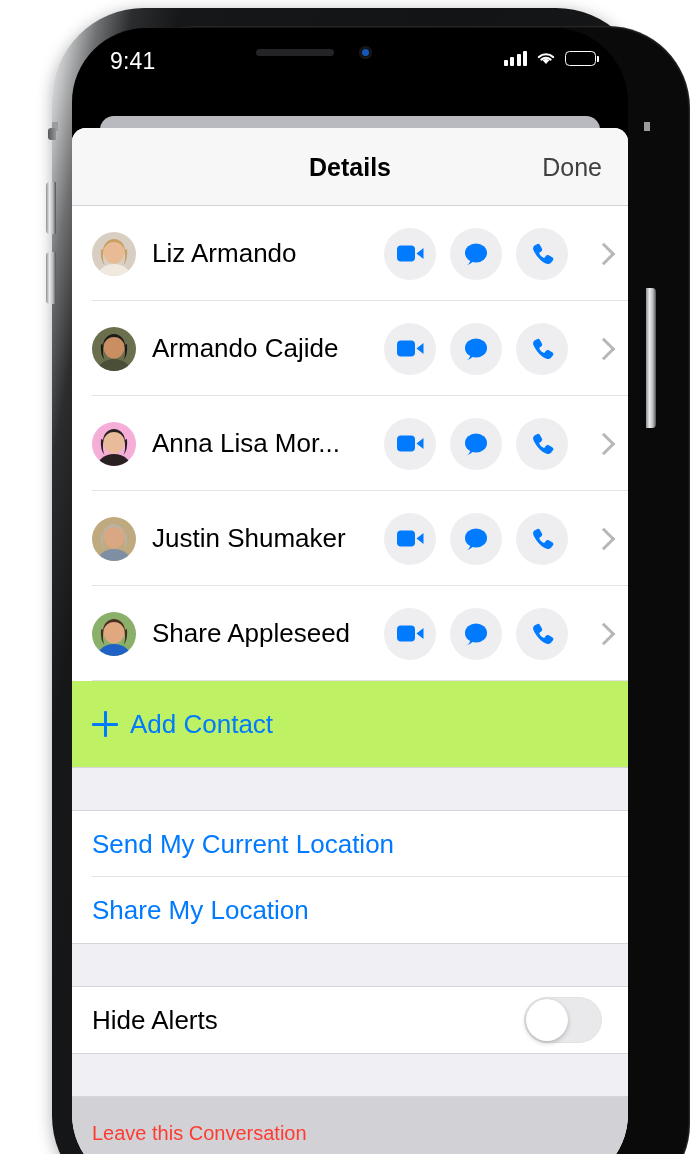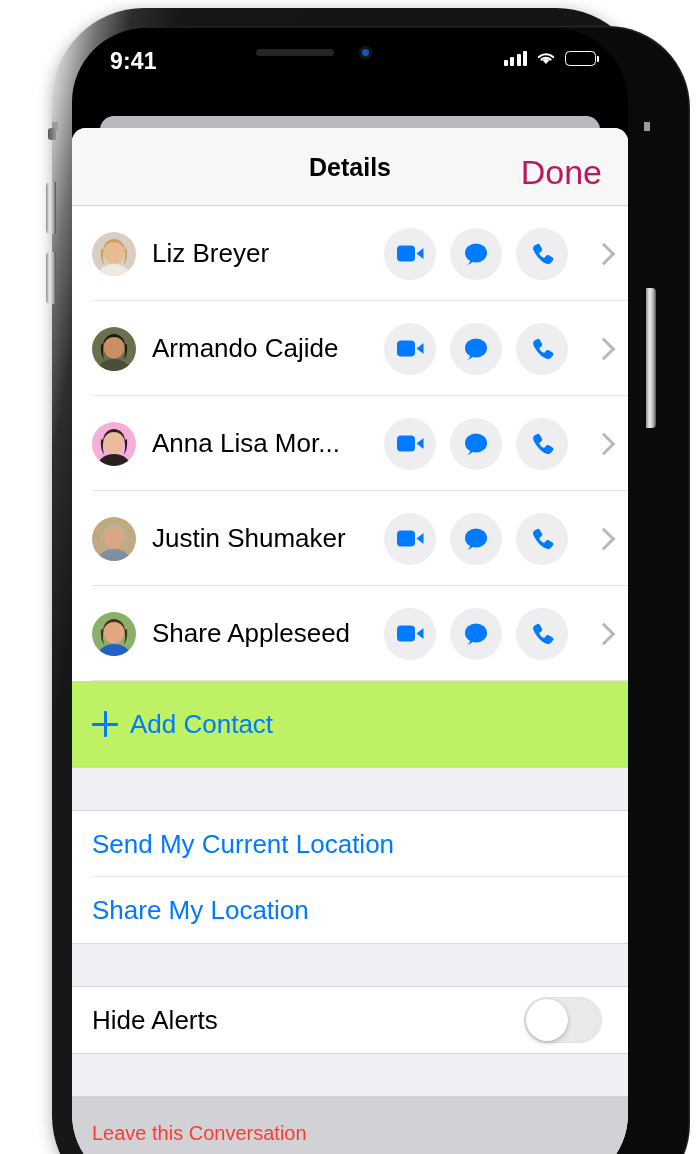--- a/index.html
+++ b/index.html
@@ -76,21 +76,21 @@
     background: #1557b8; z-index: 42;
   }
 
   
   #status-bar {
     position: absolute; top: 0; left: 0; width: 100%; height: 62px;
     z-index: 30; color: #fff;
   }
   #status-time {
     position: absolute; left: 38px; top: 20px;
-    font-size: 23px; font-weight: bold; letter-spacing: .2px;
+    font-size: 23px; font-weight: normal; letter-spacing: .2px;
   }
   #status-right {
     position: absolute; right: 32px; top: 22px;
     display: flex; align-items: center; gap: 8px;
   }
   .signal-bars { display: flex; align-items: flex-end; gap: 2.5px; height: 16px; }
   .signal-bars i { display: block; width: 4px; background: #fff; border-radius: 1px; }
   .signal-bars i:nth-child(1){ height: 6px; }
   .signal-bars i:nth-child(2){ height: 9px; }
   .signal-bars i:nth-child(3){ height: 12px; }
@@ -123,21 +123,21 @@
     position: relative; height: 78px;
     background: #f7f7f8;
     border-bottom: 1px solid #d2d2d6;
   }
   #nav-title {
     position: absolute; left: 0; right: 0; top: 25px;
     text-align: center; font-size: 25px; font-weight: bold; color: #000;
   }
   #done-button {
     position: absolute; right: 26px; top: 25px;
-    font-size: 34px; color: #be185d; background: none; border: none;
+    font-size: 25px; color: #404040; background: none; border: none;
     font-family: inherit; cursor: pointer; padding: 0;
   }
 
   
   #contact-list { background: #fff; }
   .contact-row {
     position: relative; display: flex; align-items: center;
     height: 95px; padding-left: 20px; padding-right: 16px; background: #fff;
   }
   .contact-row::after {
@@ -273,21 +273,21 @@
     <div id="contact-list">
         <div class="contact-row">
           <span class="avatar"><svg viewBox="0 0 44 44" width="44" height="44">
       <rect width="44" height="44" fill="#d8cfc2"></rect>
       <ellipse cx="22" cy="46" rx="17" ry="14" fill="#efe9e0"></ellipse>
       <ellipse cx="22" cy="20" rx="10.5" ry="11.5" fill="#e8bb95"></ellipse>
       <path d="M11 19 a11 12 0 0 1 22 0 q-3 -9 -11 -9 t-11 9 Z" fill="#c9a063"></path>
       <path d="M11.5 18 q-1.5 10 1 15 q-4.5 -5 -3.5 -16 Z" fill="#c9a063"></path>
       <path d="M32.5 18 q1.5 10 -1 15 q4.5 -5 3.5 -16 Z" fill="#c9a063"></path>
     </svg></span>
-     <span class="contact-name">Liz Breyer</span>
+     <span class="contact-name">Liz Armando</span>
 
   <div class="action-group">
     <button class="action-btn">
       <svg width="27" height="19" viewBox="0 0 27 19">
         <rect x="0" y="1.5" width="18" height="16" rx="4" fill="#007aff"></rect>
         <path d="M19.5 9.5 L26.5 4 v11 Z" fill="#007aff"></path>
       </svg>
     </button>
     <button class="action-btn">
       <svg width="26" height="24" viewBox="0 0 26 24">

